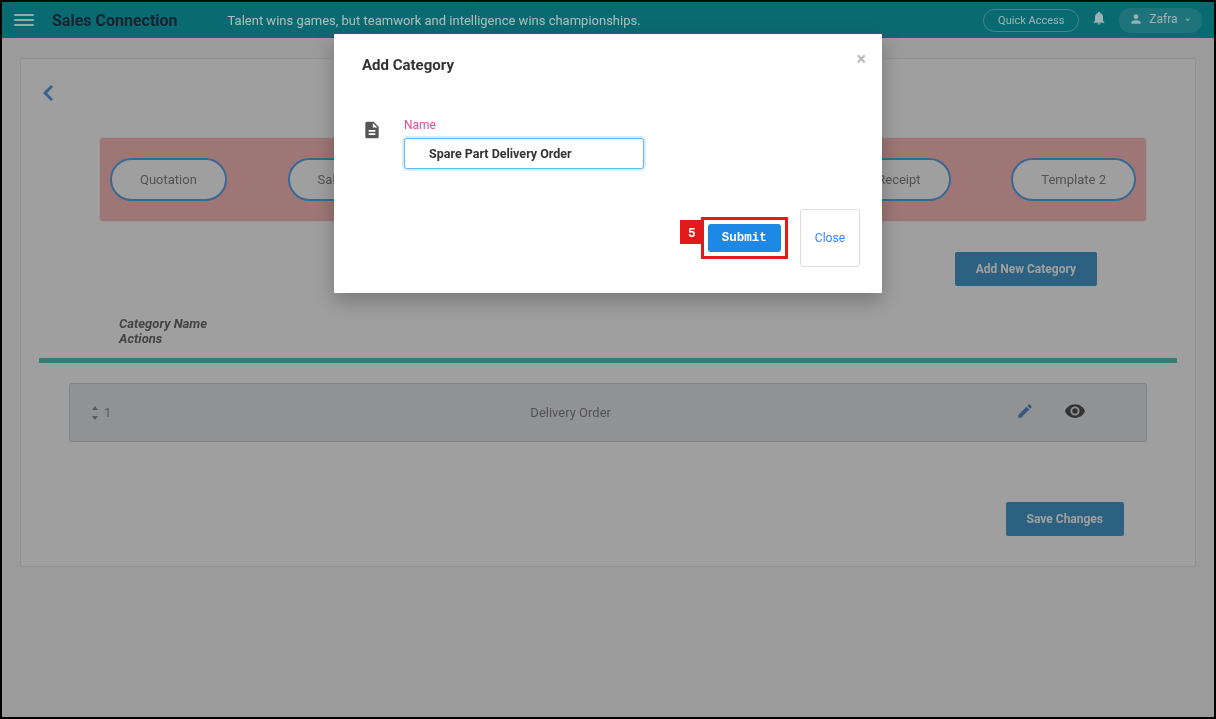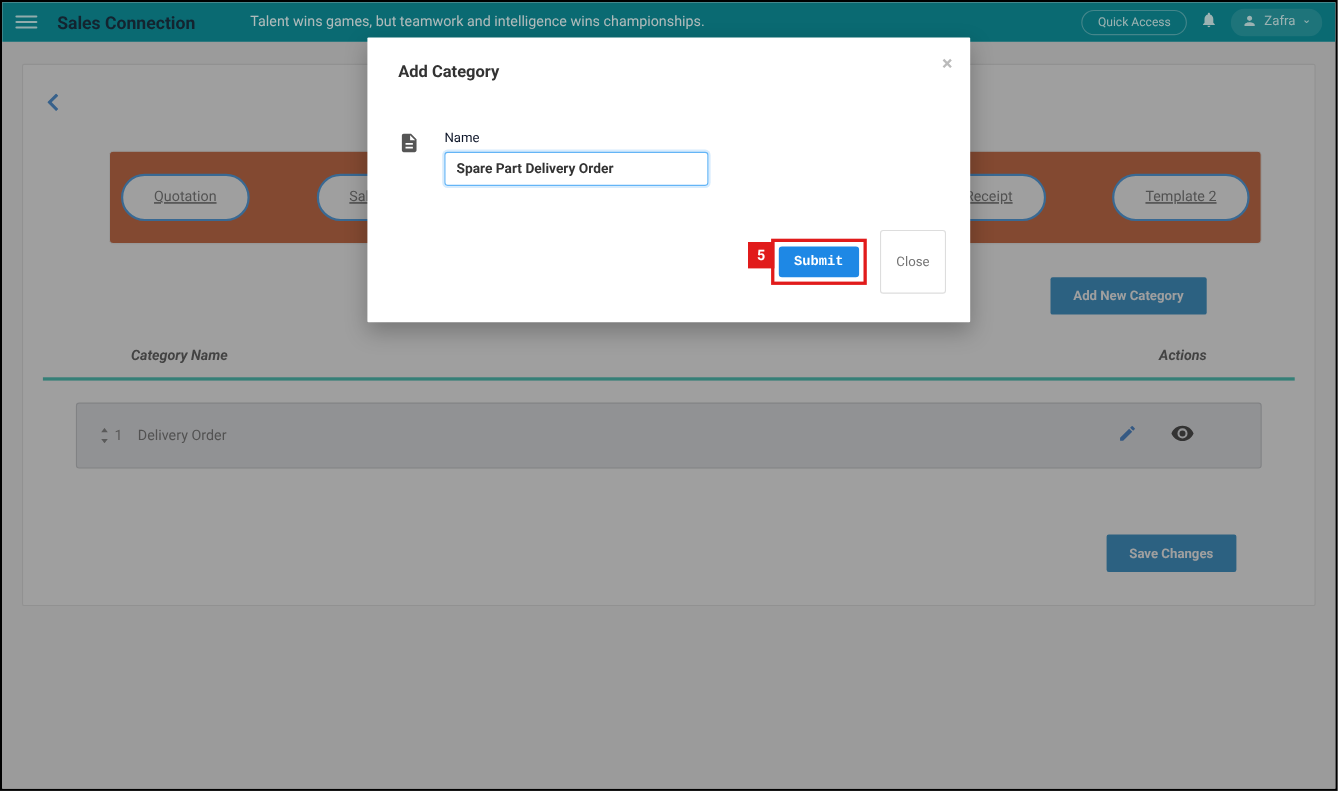--- a/index.html
+++ b/index.html
@@ -99,30 +99,29 @@
       display: inline-flex;
       align-items: center;
       justify-content: center;
       margin-bottom: 30px;
       cursor: pointer;
     }
     .back-btn svg {
       fill: #1976d2;
     }
     .pill-row {
-      background: #c2410c;
+      background: #fca5a5;
       border: 1px solid #f0f0f0;
       border-radius: 4px;
       padding: 20px 10px;
       display: flex;
       justify-content: space-between;
       margin-bottom: 30px;
       margin-left: 60px;
       margin-right: 30px;
-      text-decoration: underline;
     }
     .pill {
       border: 2px solid #1e88e5;
       color: #555;
       padding: 12px 28px;
       border-radius: 22px;
       font-size: 13px;
       cursor: pointer;
       background: #fff;
     }
@@ -143,22 +142,23 @@
       margin-bottom: 20px;
     }
     .list-header {
       display: flex;
       justify-content: space-between;
       padding: 10px 80px 12px 80px;
       font-size: 13px;
       font-style: italic;
       font-weight: 700;
       color: #333;
-      border-bottom: 3px solid #14b8a6;
+      border-bottom: 5px solid #14b8a6;
       margin-bottom: 20px;
+      flex-direction: column;
     }
     .list-row {
       background: #e1e2e6;
       border: 1px solid #bdbfc4;
       border-radius: 3px;
       margin: 0 30px;
       padding: 16px 20px;
       display: flex;
       align-items: center;
       color: #555;
@@ -167,20 +167,21 @@
     .drag-handle {
       display: inline-flex;
       align-items: center;
       gap: 4px;
       margin-right: 14px;
       font-size: 13px;
       color: #666;
     }
     .row-name {
       flex: 1;
+      text-align: center;
     }
     .row-actions {
       display: flex;
       align-items: center;
       gap: 30px;
       margin-right: 40px;
     }
     .row-actions svg {
       cursor: pointer;
     }
@@ -237,27 +238,27 @@
     }
     .doc-icon {
       margin-top: 2px;
       color: #555;
     }
     .form-field {
       flex: 1;
     }
     .form-label {
       font-size: 12px;
-      color: #0f172a;
+      color: #ec4899;
       margin-bottom: 6px;
       display: block;
     }
     .text-input {
       width: 240px;
-      padding: 7px 10px;
+      padding: 7px 24px;
       border: 1px solid #64b5f6;
       border-radius: 3px;
       outline: none;
       font-size: 12.5px;
       font-weight: 700;
       color: #333;
       box-shadow: 0 0 0 2px rgba(100,181,246,0.25);
     }
     .modal-actions {
       display: flex;
@@ -294,21 +295,21 @@
       align-items: center;
       justify-content: center;
       font-size: 13px;
       font-weight: 700;
     }
     .close-btn {
       background: #fff;
       border: 1px solid #ddd;
       padding: 21px 14px;
       font-size: 12px;
-      color: #737373;
+      color: #3b82f6;
       border-radius: 3px;
       cursor: pointer;
     }
   </style>
 </head>
 <body>
 
 <div class="header">
   <div class="hamburger">
     <span></span>

